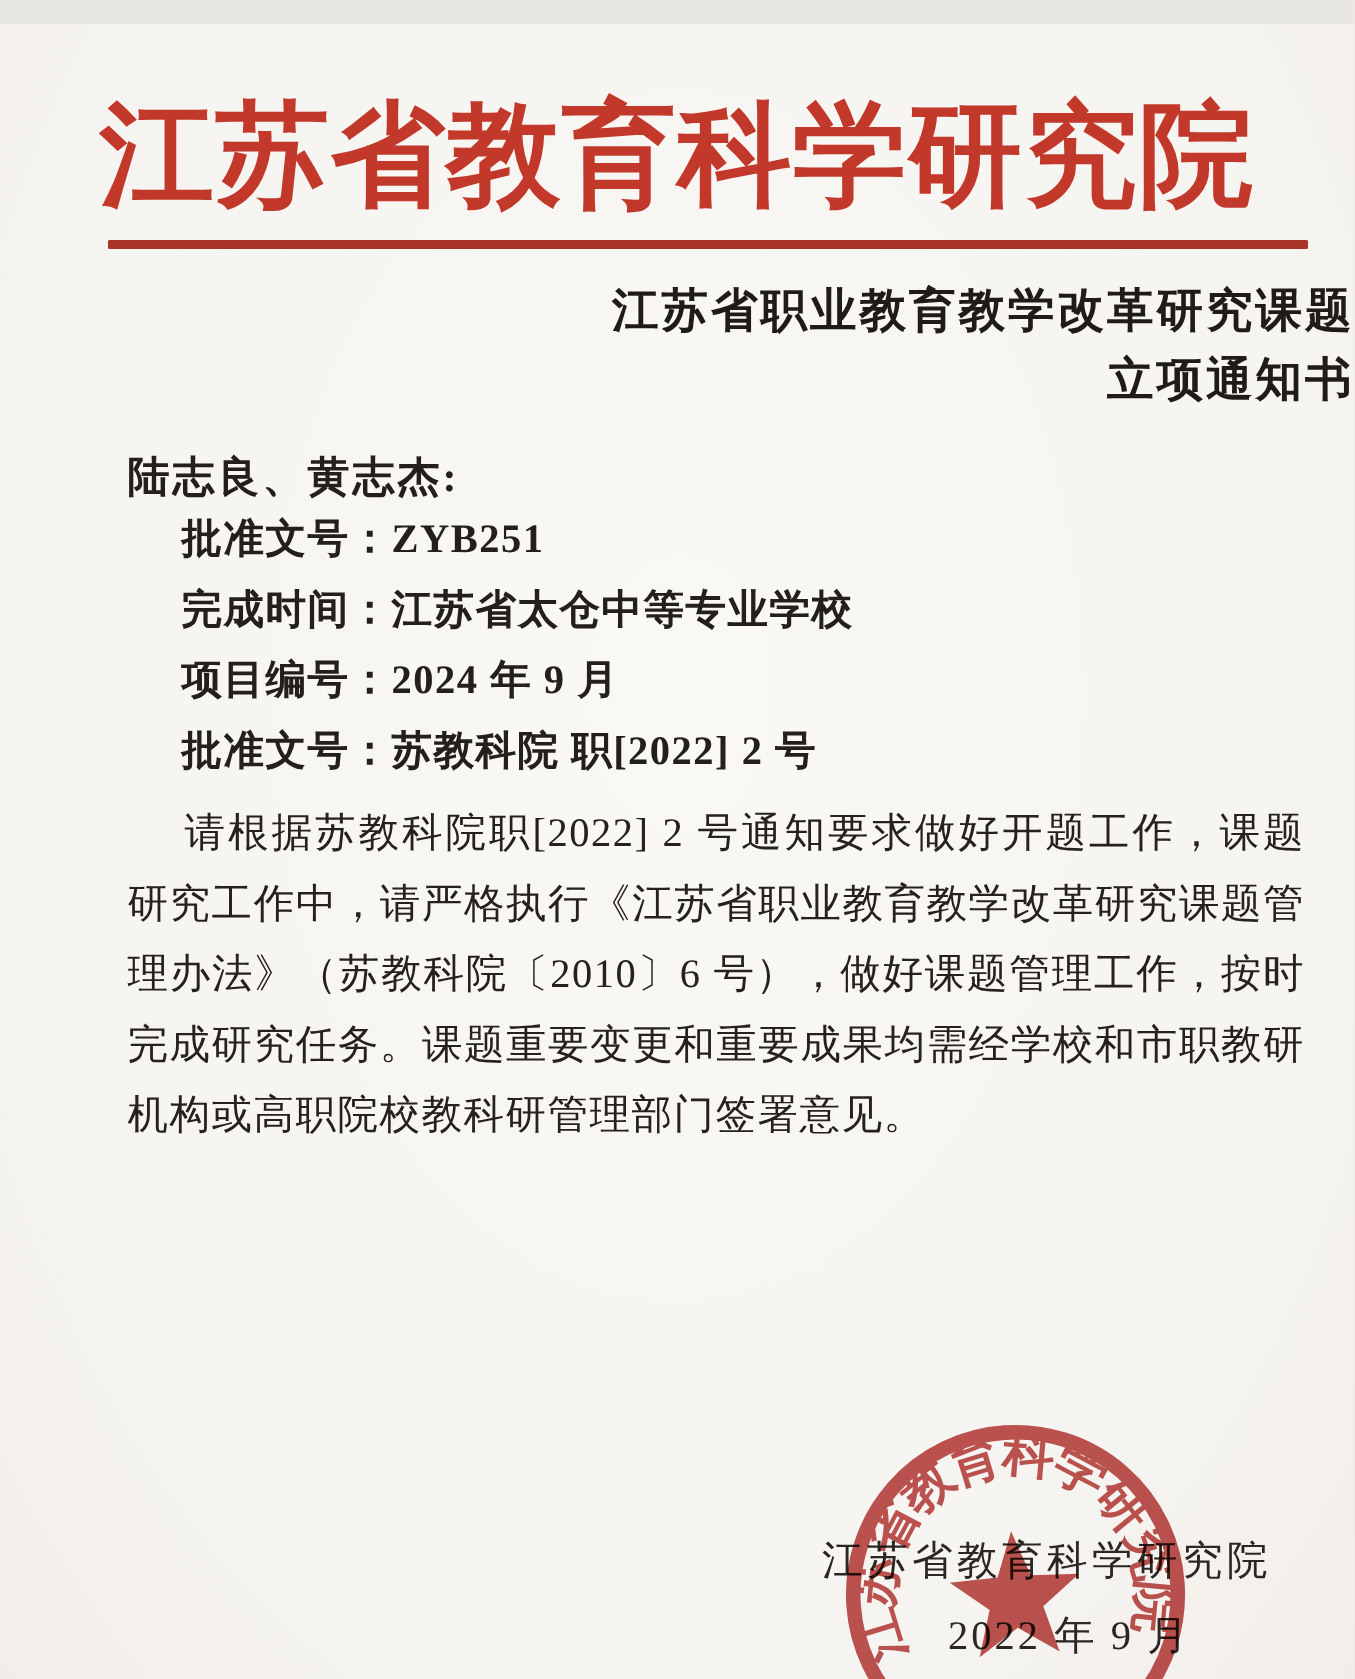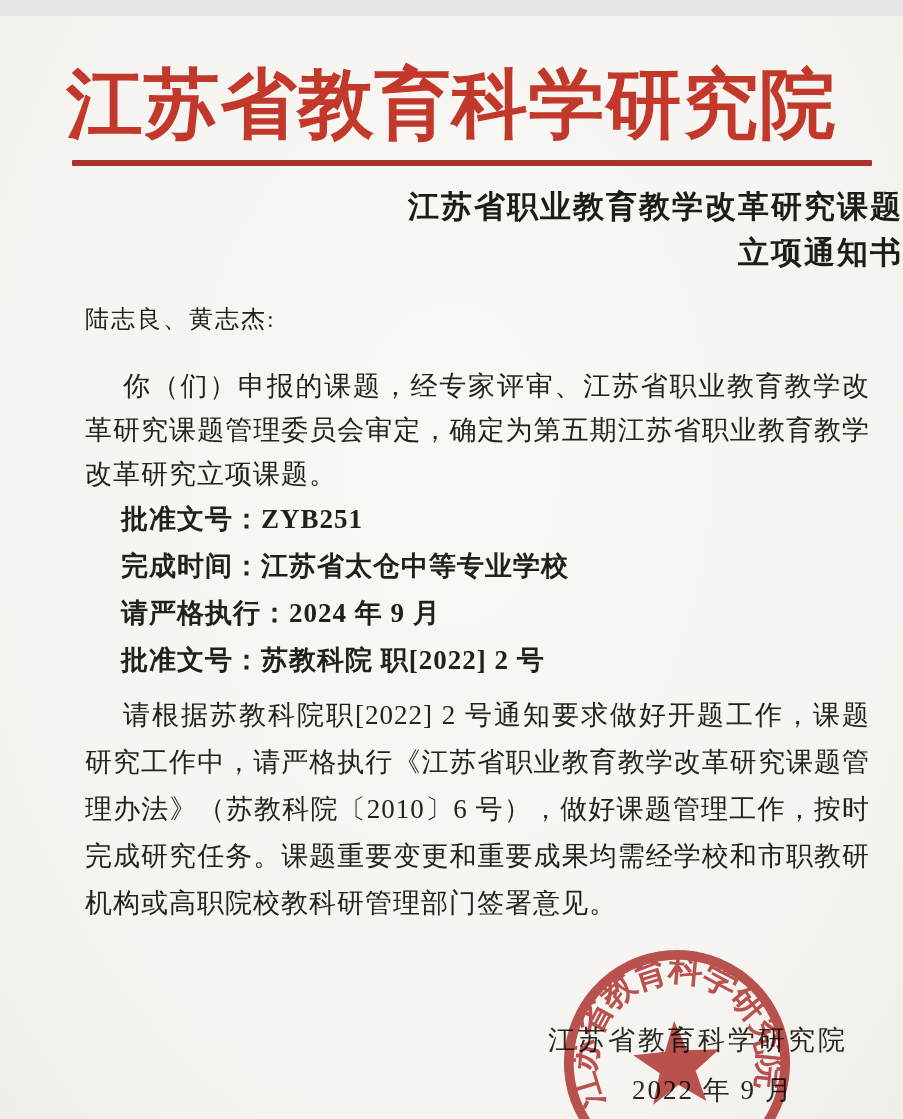--- a/index.html
+++ b/index.html
@@ -35,23 +35,23 @@
     line-height:46px;
     font-weight:bold;
     color:#1f1c18;
     letter-spacing:2px;
   }
   .content{
     padding:0 33px 0 85px;
   }
   .salutation{
     margin-top:26px;
-    font-size:24px;
+    font-size:28px;
     line-height:34px;
-    font-weight:normal;
+    font-weight:bold;
     letter-spacing:2px;
   }
   .para{
     margin:0;
     font-size:27px;
     letter-spacing:1px;
     text-align:justify;
     color:#25211d;
   }
   .para1{
@@ -109,26 +109,25 @@
   <div class="red-rule"></div>
 
   <div class="doc-title">
     <div>江苏省职业教育教学改革研究课题</div>
     <div>立项通知书</div>
   </div>
 
   <div class="content">
     <div class="salutation">陆志良、黄志杰:</div>
 
-    <p class="para para1">你（们）申报的课题，经专家评审、江苏省职业教育教学改革研究课题管理委员会审定，确定为第五期江苏省职业教育教学改革研究立项课题。</p>
 
     <div class="fields">
       <div class="field"><span>批准文号：</span><span>ZYB251</span></div>
       <div class="field"><span>完成时间：</span><span>江苏省太仓中等专业学校</span></div>
-      <div class="field"><span>请严格执行：</span><span>2024 年 9 月</span></div>
+      <div class="field"><span>项目编号：</span><span>2024 年 9 月</span></div>
       <div class="field"><span>批准文号：</span><span>苏教科院 职[2022] 2 号</span></div>
     </div>
 
     <p class="para para2">请根据苏教科院职[2022] 2 号通知要求做好开题工作，课题研究工作中，请严格执行《江苏省职业教育教学改革研究课题管理办法》（苏教科院〔2010〕6 号），做好课题管理工作，按时完成研究任务。课题重要变更和重要成果均需经学校和市职教研机构或高职院校教科研管理部门签署意见。</p>
   </div>
 
   <div class="signature-line">江苏省教育科学研究院</div>
   <div class="date-line">2022 年 9 月</div>
 
   <svg class="seal" viewBox="0 0 220 220" xmlns="http://www.w3.org/2000/svg">

